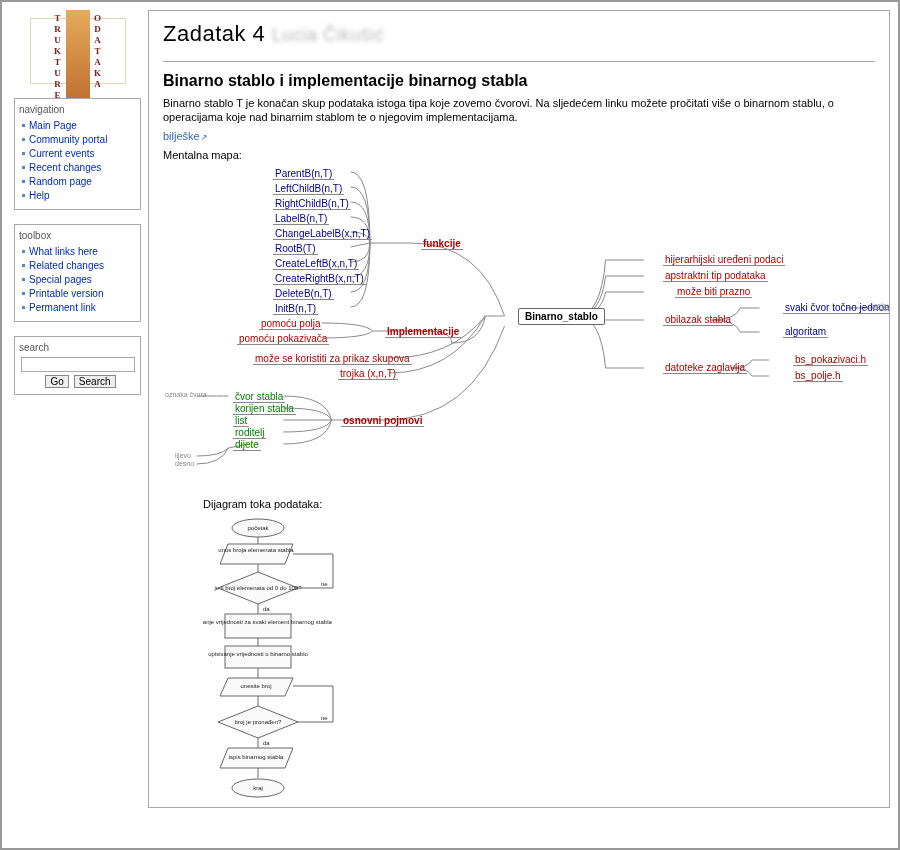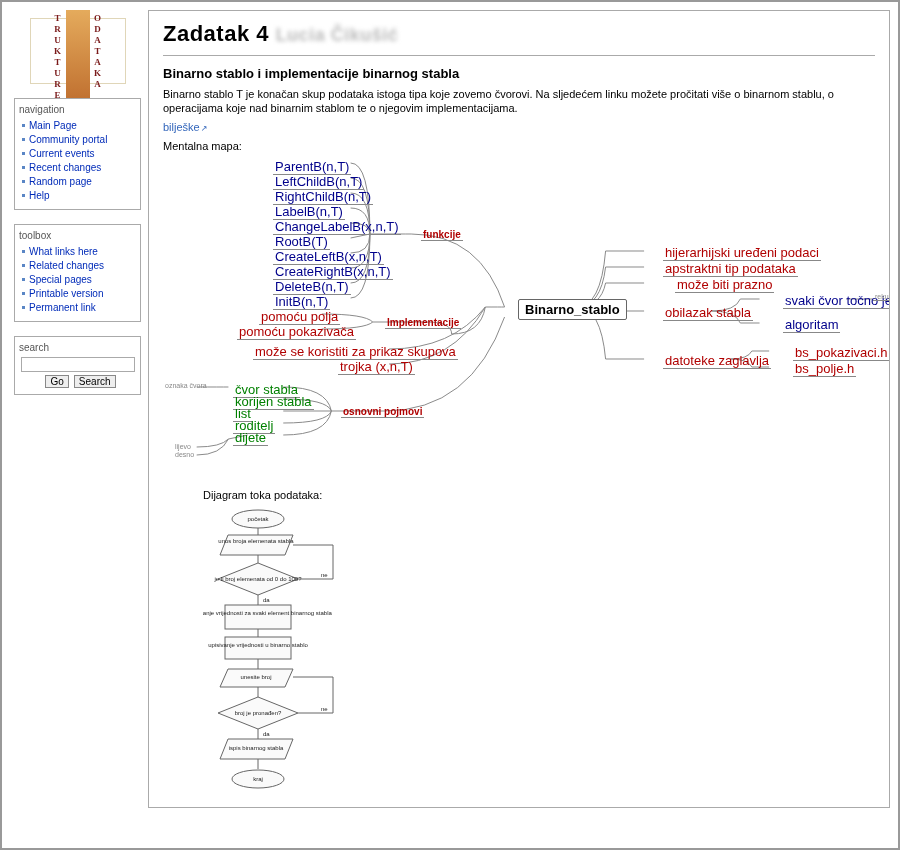--- a/index.html
+++ b/index.html
@@ -25,28 +25,28 @@
   .searchbox button{font-size:10px;border:1px solid #888;background:#eee;padding:0 4px;margin:0 1px}
   
   .content{position:absolute;left:138px;right:0;top:0;bottom:0}
   .tabs{height:22px;margin-top:8px}
   .tabs ul{list-style:none;margin:0;padding:0 0 0 16px;display:flex;gap:4px}
   .tabs li{border:1px solid #aaa;border-bottom:none;background:#fff;padding:2px 10px;font-size:10px;border-radius:2px 2px 0 0}
   .tabs li.sel{font-weight:bold;color:#000}
   .tabs li a{color:#ba0000;text-decoration:none}
   .tabs li a.blue{color:#002bb8}
   .page{border:1px solid #aaa;background:#fff;padding:10px 14px;height:calc(100% - 32px);overflow:hidden;box-sizing:border-box}
-  h1.first{font-size:22px;font-weight:bold;margin:0 0 4px 0;border-bottom:1px solid #aaa;padding-bottom:8px;letter-spacing:.5px}
+  h1.first{font-size:22px;font-weight:normal;margin:0 0 4px 0;border-bottom:1px solid #aaa;padding-bottom:14px;letter-spacing:.5px}
   h1.first .blur{color:#bbb;filter:blur(2px);font-size:18px}
-  h2.sub{font-size:13px;font-weight:bold;margin:10px 0 6px 0}
+  h2.sub{font-size:16px;font-weight:bold;margin:10px 0 6px 0}
   p.body{font-size:11px;margin:0 0 6px 0;line-height:14px}
   a.ext{color:#3366bb;text-decoration:none;font-size:11px}
   a.ext:after{content:"↗";font-size:8px;color:#3366bb;margin-left:1px}
   .mmwrap{position:relative;width:100%;height:300px;margin-top:2px}
-  .mm-node{position:absolute;font-size:13px;color:#00008b;border-bottom:1px solid #888;padding:0 2px;white-space:nowrap}
+  .mm-node{position:absolute;font-size:10px;color:#00008b;border-bottom:1px solid #888;padding:0 2px;white-space:nowrap}
   .mm-node.red{color:#b00000}
   .mm-node.green{color:#008000}
   .mm-node.black{color:#000;font-weight:bold;border:1px solid #666;border-radius:2px;background:#fff;padding:2px 6px}
   .mm-cat{color:#b00000;font-size:10px;font-weight:bold}
   .mm-svg{position:absolute;inset:0;width:100%;height:100%}
   .mm-svg path{stroke:#888;stroke-width:1;fill:none}
   .mm-tiny{font-size:7px;color:#888}
   
   .flowlabel{font-size:11px;margin:30px 0 6px 40px}
   .flow{margin-left:40px}

